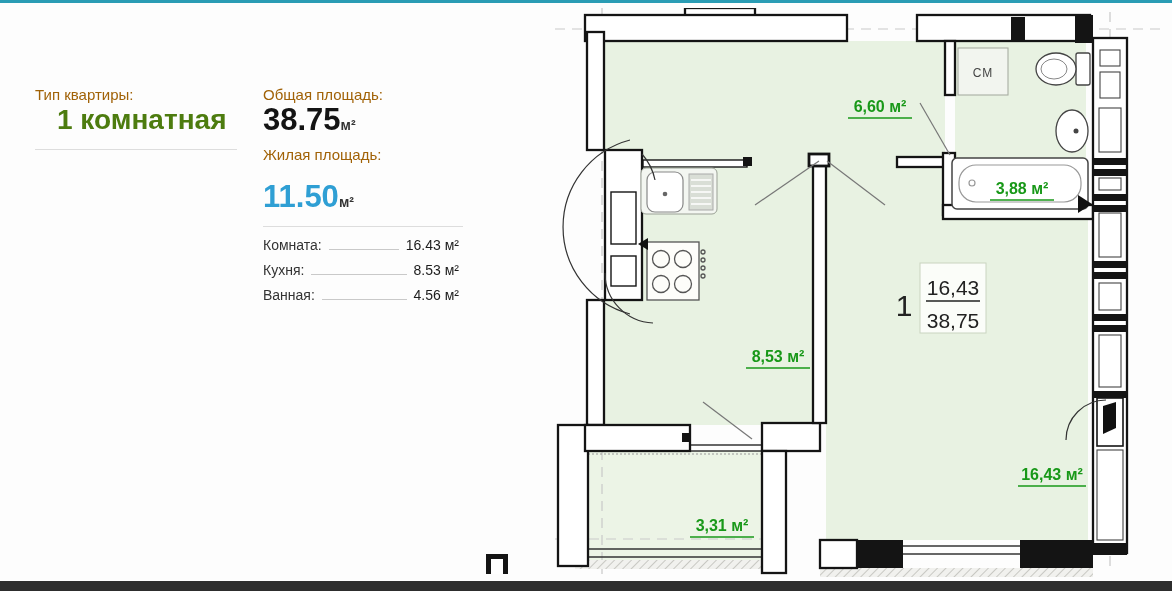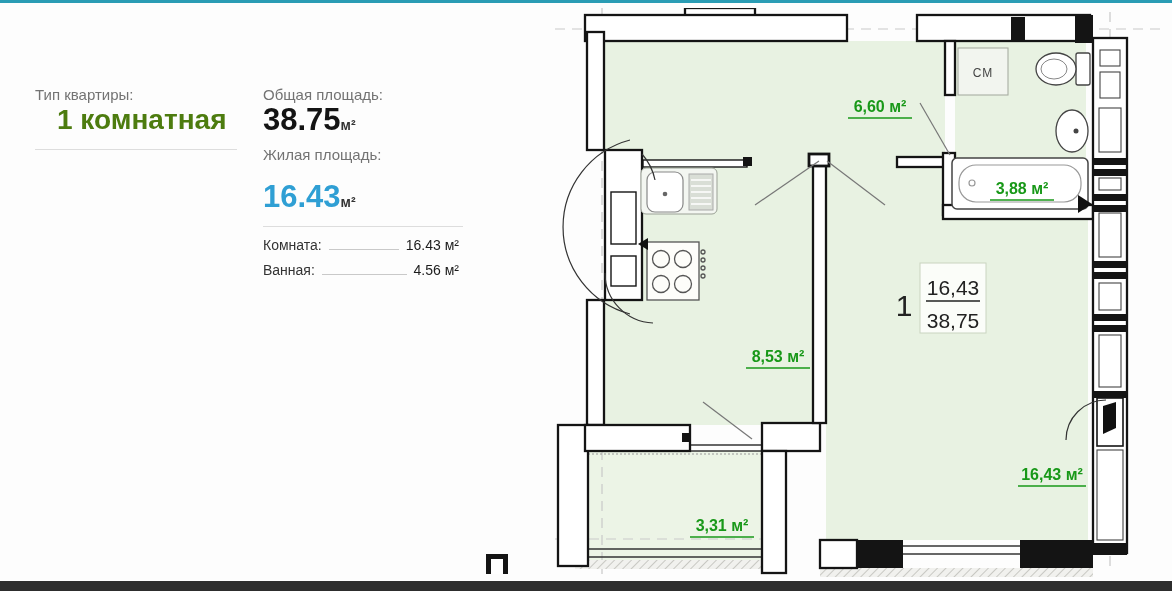--- a/index.html
+++ b/index.html
@@ -2,21 +2,21 @@
 <html><head>
 <meta charset="utf-8">
 <style>
   * { margin:0; padding:0; box-sizing:border-box; }
   html,body { width:1172px; height:591px; overflow:hidden;
     font-family:"Liberation Sans","DejaVu Sans",sans-serif; background:#fdfdfd; }
   #stage { position:relative; width:1172px; height:591px; background:#fdfdfd; }
   .top-rule { position:absolute; left:0; top:0; width:100%; height:3px; background:#2a9cb4; }
   .bottom-bar { position:absolute; left:0; top:581px; width:100%; height:10px; background:#2d2d2d; }
 
-  .lbl { position:absolute; font-size:15px; color:#737373; }
+  .lbl { position:absolute; font-size:15px; color:#a16207; }
   .type-value { position:absolute; left:35px; top:104px; font-size:28px; font-weight:bold; color:#4d7c0f;margin-left:22px; }
   .big-num { position:absolute; font-size:31px; font-weight:bold; color:#141414; }
   .big-num .unit { font-size:14px; font-weight:bold; color:#333; }
   .big-num.blue { color:#2f9fd4; }
   .divider { position:absolute; height:1px; background:#ddd; }
 
   .room-list { position:absolute; left:263px; top:237px; width:196px; }
   .room-row { display:flex; align-items:baseline; height:25px; }
   .room-row .rlabel { font-size:14px; color:#333; white-space:nowrap;text-align:right; }
   .room-row .leader { flex:1; border-bottom:1px solid #c9c9c9; margin:0 7px 4px 7px; }
@@ -37,29 +37,34 @@
 
   <div>
     <div class="lbl" style="left:35px; top:86px;">Тип квартиры:</div>
     <div class="type-value">1 комнатная</div>
     <div class="divider" style="left:35px; top:149px; width:202px;"></div>
 
     <div class="lbl" style="left:263px; top:86px;text-align:right;">Общая площадь:</div>
     <div class="big-num" style="left:263px; top:102px;"><span>38.75</span><span class="unit">м²</span></div>
 
     <div class="lbl" style="left:263px; top:146px;">Жилая площадь:</div>
-    <div class="big-num blue" style="left:263px; top:179px;"><span>16.43</span><span class="unit">м²</span></div>
+    <div class="big-num blue" style="left:263px; top:179px;"><span>11.50</span><span class="unit">м²</span></div>
 
     <div class="divider" style="left:263px; top:226px; width:200px;"></div>
 
     <div class="room-list">
       <div class="room-row">
         <span class="rlabel">Комната:</span>
           <span class="leader"></span>
           <span class="rvalue">16.43 м²</span>
+      </div>
+      <div class="room-row">
+        <span class="rlabel">Кухня:</span>
+          <span class="leader"></span>
+          <span class="rvalue">8.53 м²</span>
       </div>
       <div class="room-row">
         <span class="rlabel">Ванная:</span>
           <span class="leader"></span>
           <span class="rvalue">4.56 м²</span>
       </div>
     </div>
   </div>
 
   <div class="neighbor-stub"></div>

